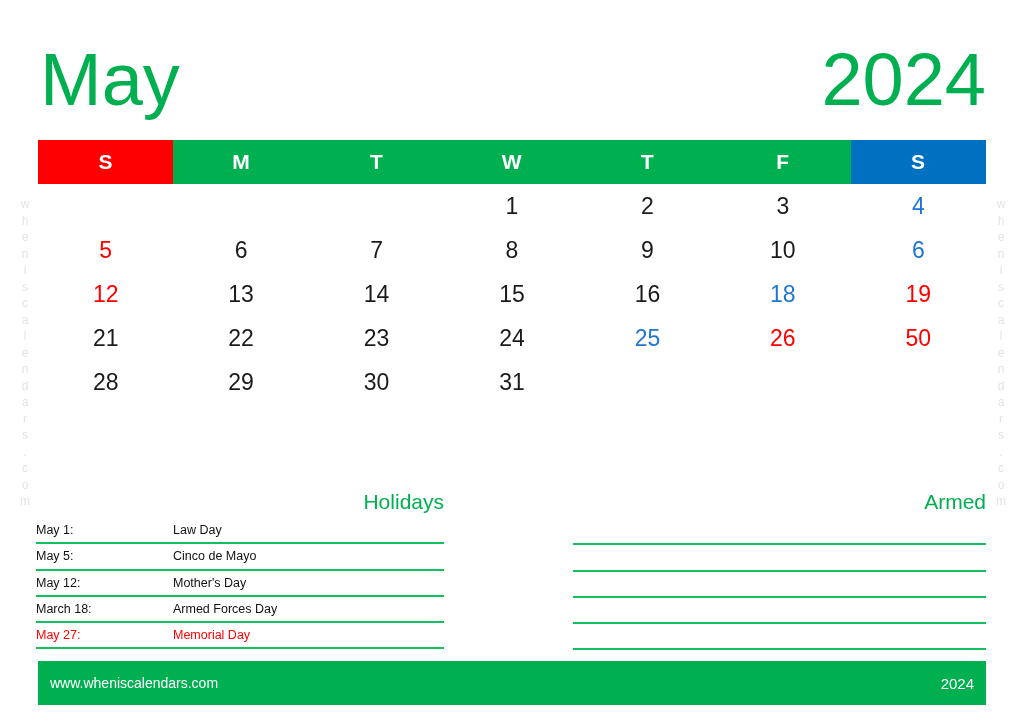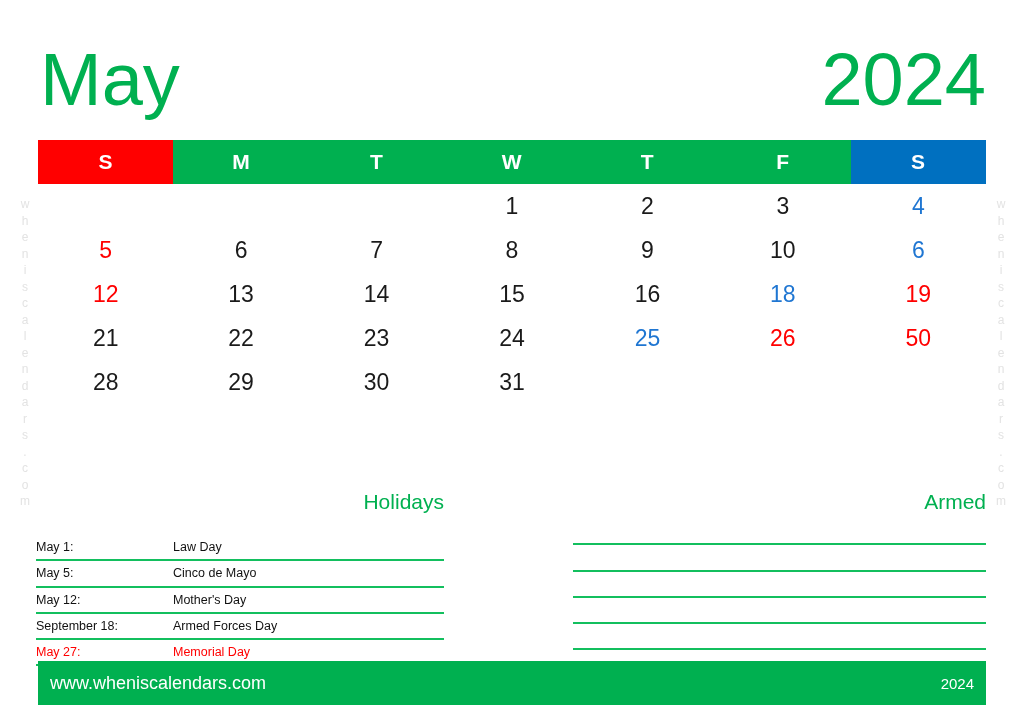--- a/index.html
+++ b/index.html
@@ -128,21 +128,21 @@
   .holidays-section {
     left: 36px;
     width: 408px;
   }
   .notes-section {
     left: 573px;
     width: 413px;
   }
 
   .holiday-list {
-    margin-top: 19px;
+    margin-top: 2px;
   }
   .holiday-row {
     height: 24.3px;
     border-bottom: 2px solid #13bf5e;
     display: flex;
     align-items: center;
     font-size: 12.5px;
     color: #111111;
   }
   .holiday-row .hl-date {
@@ -174,21 +174,21 @@
     height: 44px;
     background: #00b050;
     display: flex;
     align-items: center;
     justify-content: space-between;
     padding: 0 12px;
     box-sizing: border-box;
   }
   .footer-url {
     color: #ffffff;
-    font-size: 18px;
+    font-size: 14px;
   }
   .footer-year {
     color: #ffffff;
     font-size: 15px;
   }
 </style>
 </head>
 <body>
 
 <div class="page">
@@ -306,21 +306,21 @@
         </div>
         <div class="holiday-row">
           <div class="hl-date">May 5:</div>
           <div class="hl-name">Cinco de Mayo</div>
         </div>
         <div class="holiday-row">
           <div class="hl-date">May 12:</div>
           <div class="hl-name">Mother's Day</div>
         </div>
         <div class="holiday-row">
-          <div class="hl-date">September 18:</div>
+          <div class="hl-date">March 18:</div>
           <div class="hl-name">Armed Forces Day</div>
         </div>
         <div class="holiday-row red">
           <div class="hl-date">May 27:</div>
           <div class="hl-name">Memorial Day</div>
         </div>
       </div>
   </div>
 
   <div class="section notes-section">

